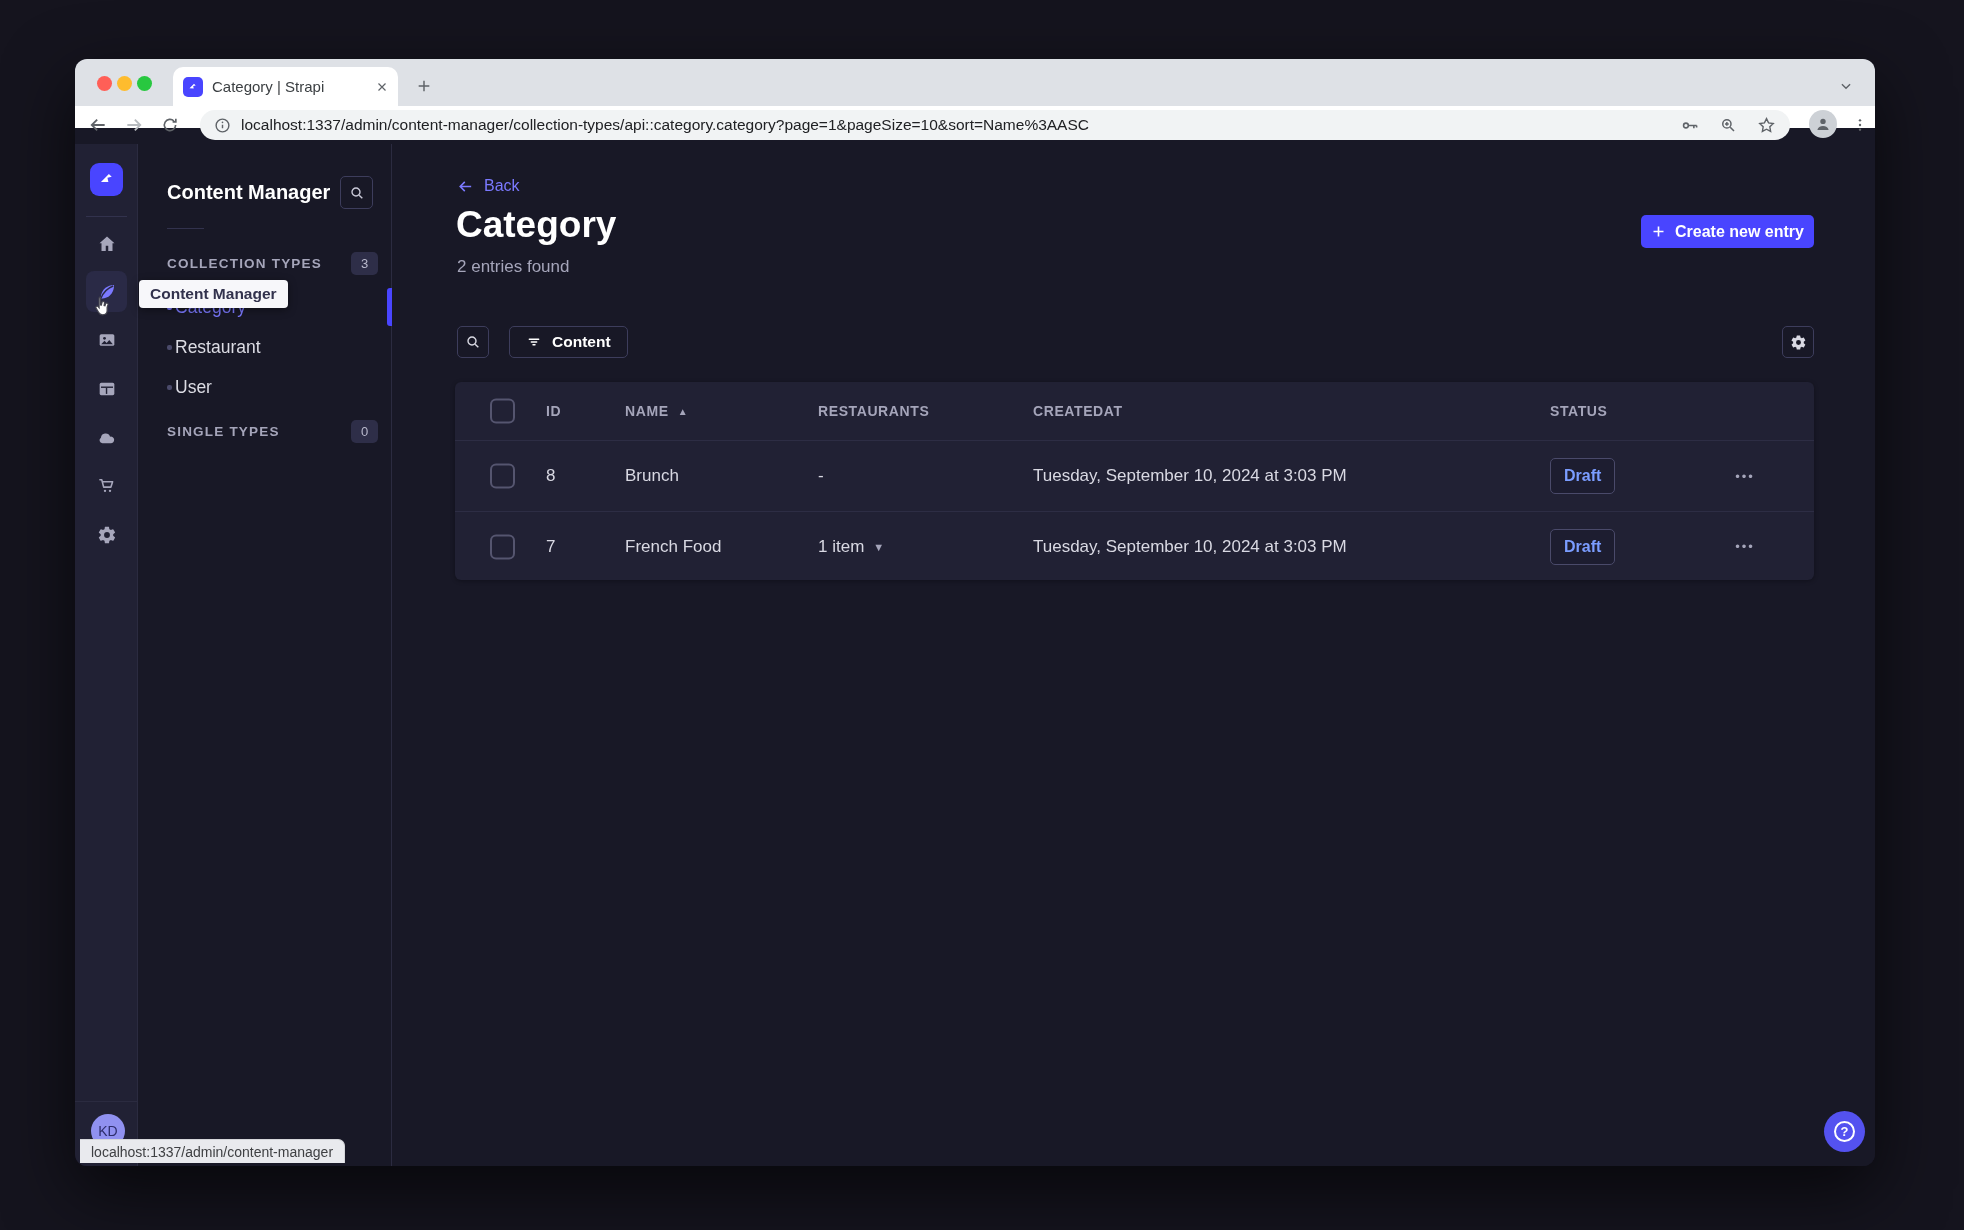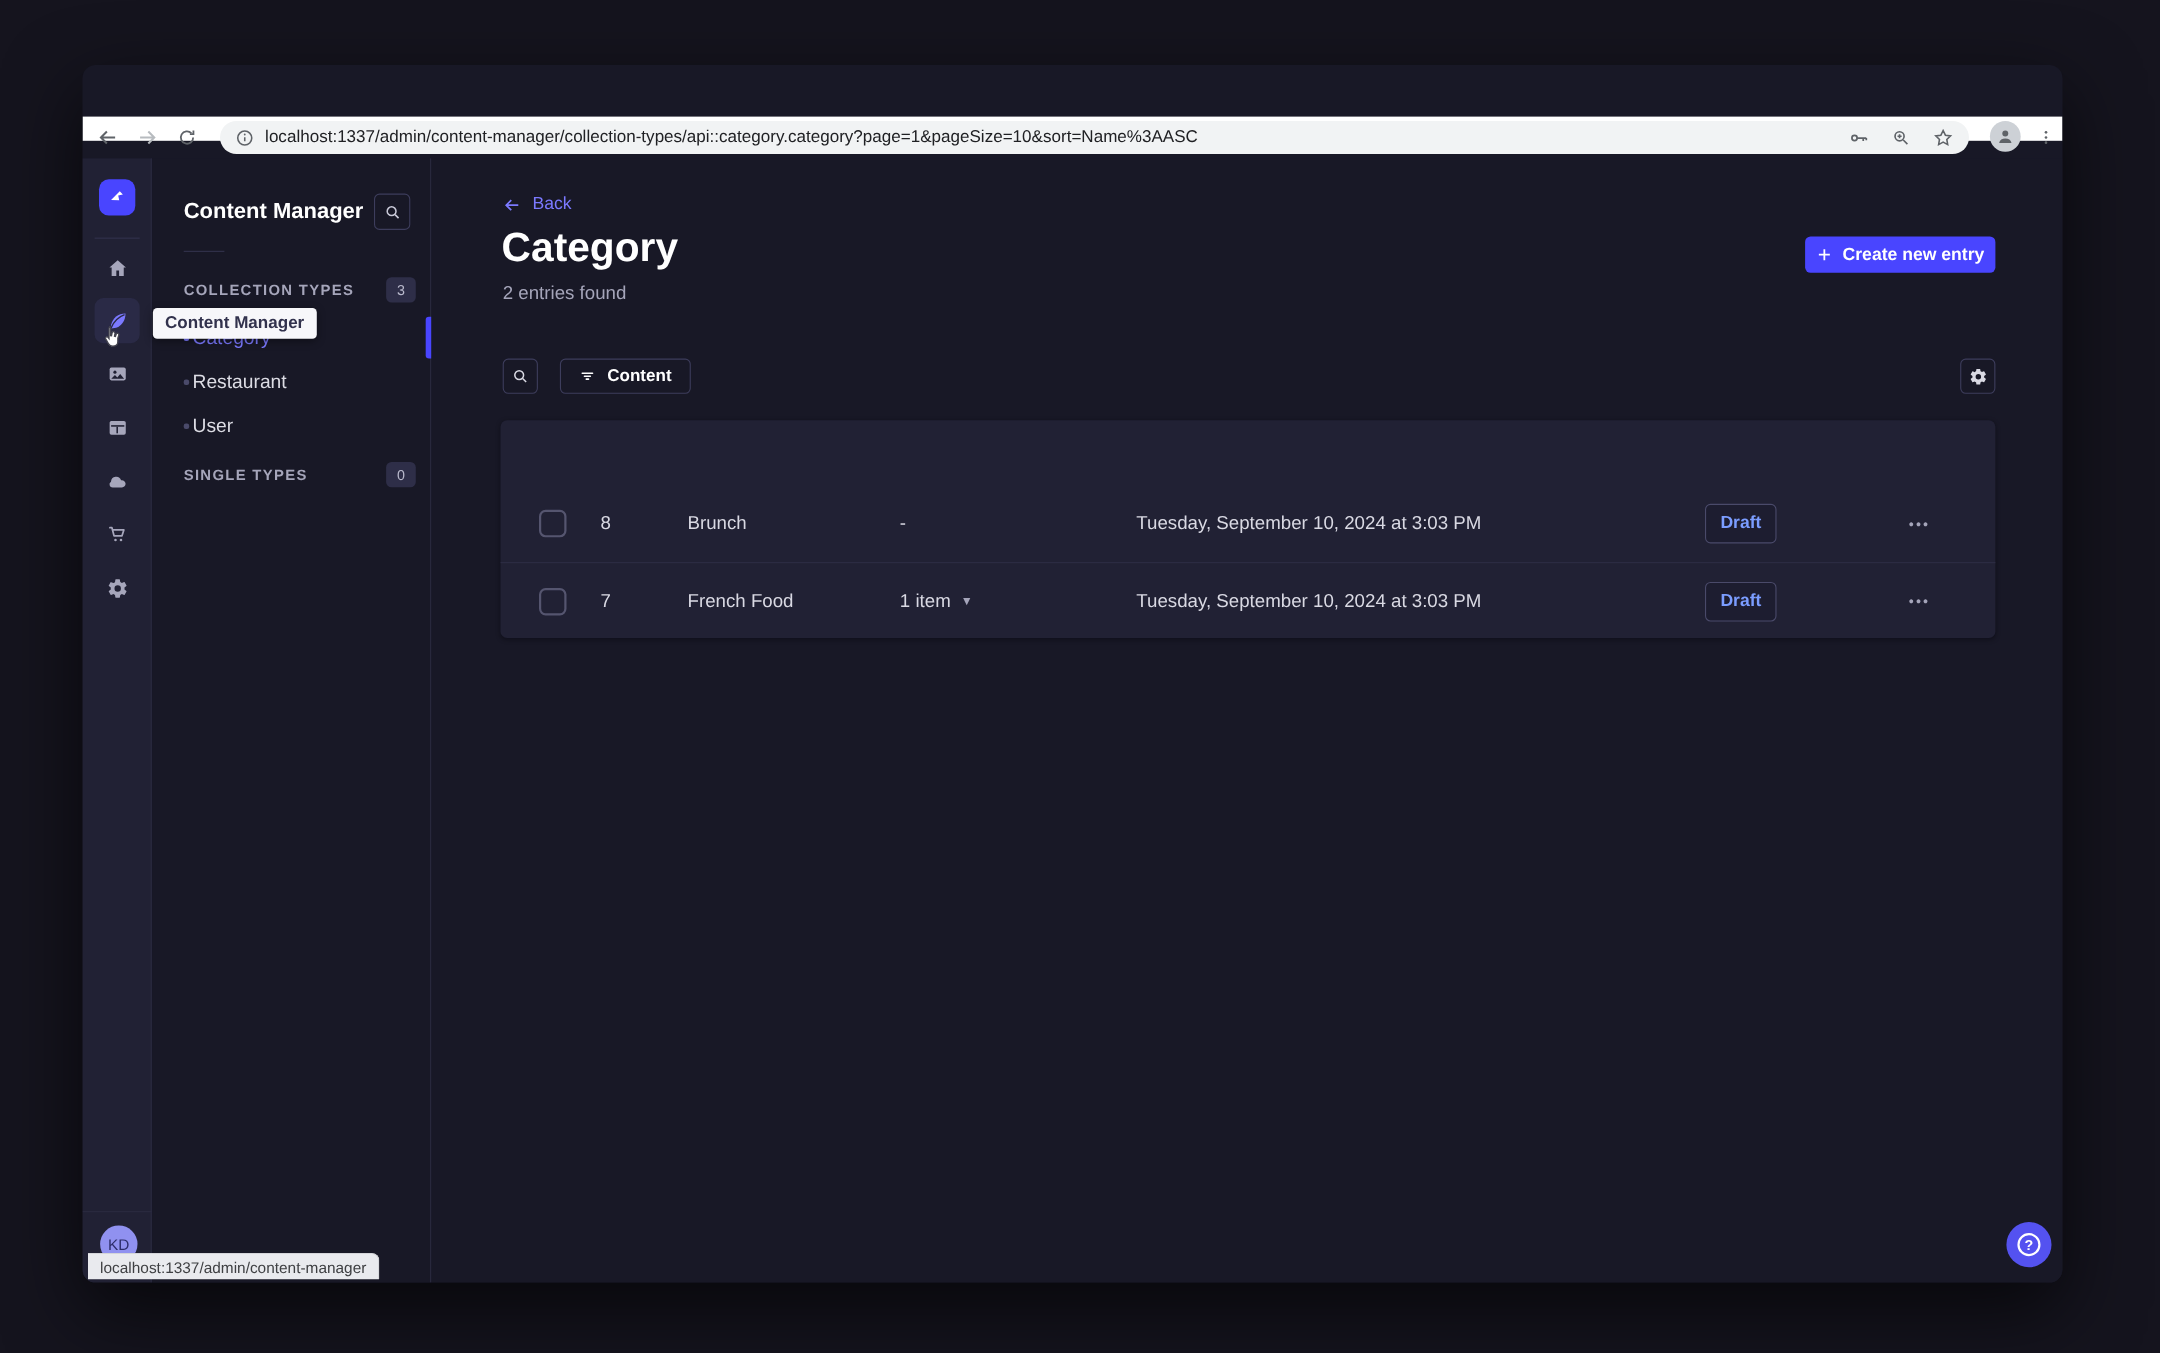--- a/index.html
+++ b/index.html
@@ -101,20 +101,49 @@
 
   .status-bubble { position:absolute; left:5px; bottom:3px; height:24px; padding:0 11px; background:#e9eaee; border:1px solid #d4d5d9;
                    border-left:none; border-bottom:none; border-radius:0 7px 0 0; display:flex; align-items:center;
                    font-size:14px; color:#3f4043; z-index:50; white-space:nowrap; }
 </style>
 </head>
 <body>
 
 <div class="window">
 
+  <div class="titlebar">
+    <div class="tl red"></div>
+    <div class="tl yellow"></div>
+    <div class="tl green"></div>
+
+    <div class="tab">
+      <span class="favicon">
+        <svg width="12" height="12" viewBox="0 0 24 24">
+            <path fill="#fff" d="M5 14.5 14 5.5l3.4 3.4-5 1 1 5z"></path>
+          </svg>
+      </span>
+      <span class="tab-title">Category | Strapi</span>
+      <span class="tab-close">
+        <svg width="12" height="12" viewBox="0 0 24 24" fill="none" stroke="currentColor" stroke-width="2.4">
+            <path d="M5 5l14 14M19 5 5 19"></path>
+          </svg>
+      </span>
+    </div>
+    <div class="newtab">
+      <svg width="16" height="16" viewBox="0 0 24 24" fill="none" stroke="currentColor" stroke-width="2.2">
+          <path d="M12 4v16M4 12h16"></path>
+        </svg>
+    </div>
+    <div class="tabstrip-chevron">
+      <svg width="14" height="14" viewBox="0 0 24 24" fill="none" stroke="currentColor" stroke-width="2.4">
+          <path d="M5 9l7 7 7-7"></path>
+        </svg>
+    </div>
+  </div>
 
   <div class="toolbar">
     <div class="nav-ic" style="left:10px;">
       <svg width="20" height="20" viewBox="0 0 24 24" fill="none" stroke="currentColor" stroke-width="2.2">
           <path d="M20 12H5M11 5.5 4.5 12 11 18.5"></path>
         </svg>
     </div>
     <div class="nav-ic" style="left:46px; color:#b7bbbf;">
       <svg width="20" height="20" viewBox="0 0 24 24" fill="none" stroke="currentColor" stroke-width="2.2">
           <path d="M4 12h15M13 5.5 19.5 12 13 18.5"></path>
@@ -295,20 +324,35 @@
           </svg>
         <span>Content</span>
       </div>
       <div class="sq-btn" style="left:1390px;">
         <svg width="17" height="17" viewBox="0 0 24 24" fill="currentColor">
             <path d="M19.4 13c.04-.32.06-.65.06-1s-.02-.68-.06-1l2.1-1.65a.5.5 0 0 0 .12-.64l-2-3.46a.5.5 0 0 0-.61-.22l-2.48 1a7.3 7.3 0 0 0-1.73-1l-.37-2.65A.5.5 0 0 0 13.93 2h-4a.5.5 0 0 0-.5.42l-.37 2.65c-.62.26-1.2.6-1.73 1l-2.48-1a.5.5 0 0 0-.6.22l-2 3.46a.5.5 0 0 0 .12.64L4.47 11c-.04.32-.07.65-.07 1s.03.68.07 1l-2.1 1.65a.5.5 0 0 0-.12.64l2 3.46c.13.22.39.3.6.22l2.49-1c.52.4 1.1.74 1.72 1l.37 2.65c.04.24.25.42.5.42h4c.25 0 .46-.18.5-.42l.37-2.65a7.3 7.3 0 0 0 1.72-1l2.49 1c.22.08.47 0 .6-.22l2-3.46a.5.5 0 0 0-.12-.64L19.4 13zM12 15.5a3.5 3.5 0 1 1 0-7 3.5 3.5 0 0 1 0 7z"></path>
           </svg>
       </div>
 
       <div class="card">
+        <div class="thead">
+          <div class="cell c-check">
+              <div class="checkbox"></div>
+            </div>
+          <div class="cell c-id hcell">ID</div>
+          <div class="cell c-name hcell">
+            <span class="sort-wrap">
+                <span>NAME</span>
+                <span class="sort-tri">▲</span>
+              </span>
+          </div>
+          <div class="cell c-rest hcell">RESTAURANTS</div>
+          <div class="cell c-date hcell">CREATEDAT</div>
+          <div class="cell c-status hcell">STATUS</div>
+        </div>
 
         <div class="trow" style="top:59px;">
           <div class="cell c-check">
               <div class="checkbox"></div>
             </div>
           <div class="cell c-id dcell">8</div>
           <div class="cell c-name dcell">Brunch</div>
           <div class="cell c-rest dcell">-</div>
           <div class="cell c-date dcell">Tuesday, September 10, 2024 at 3:03 PM</div>
           <div class="cell c-status">

